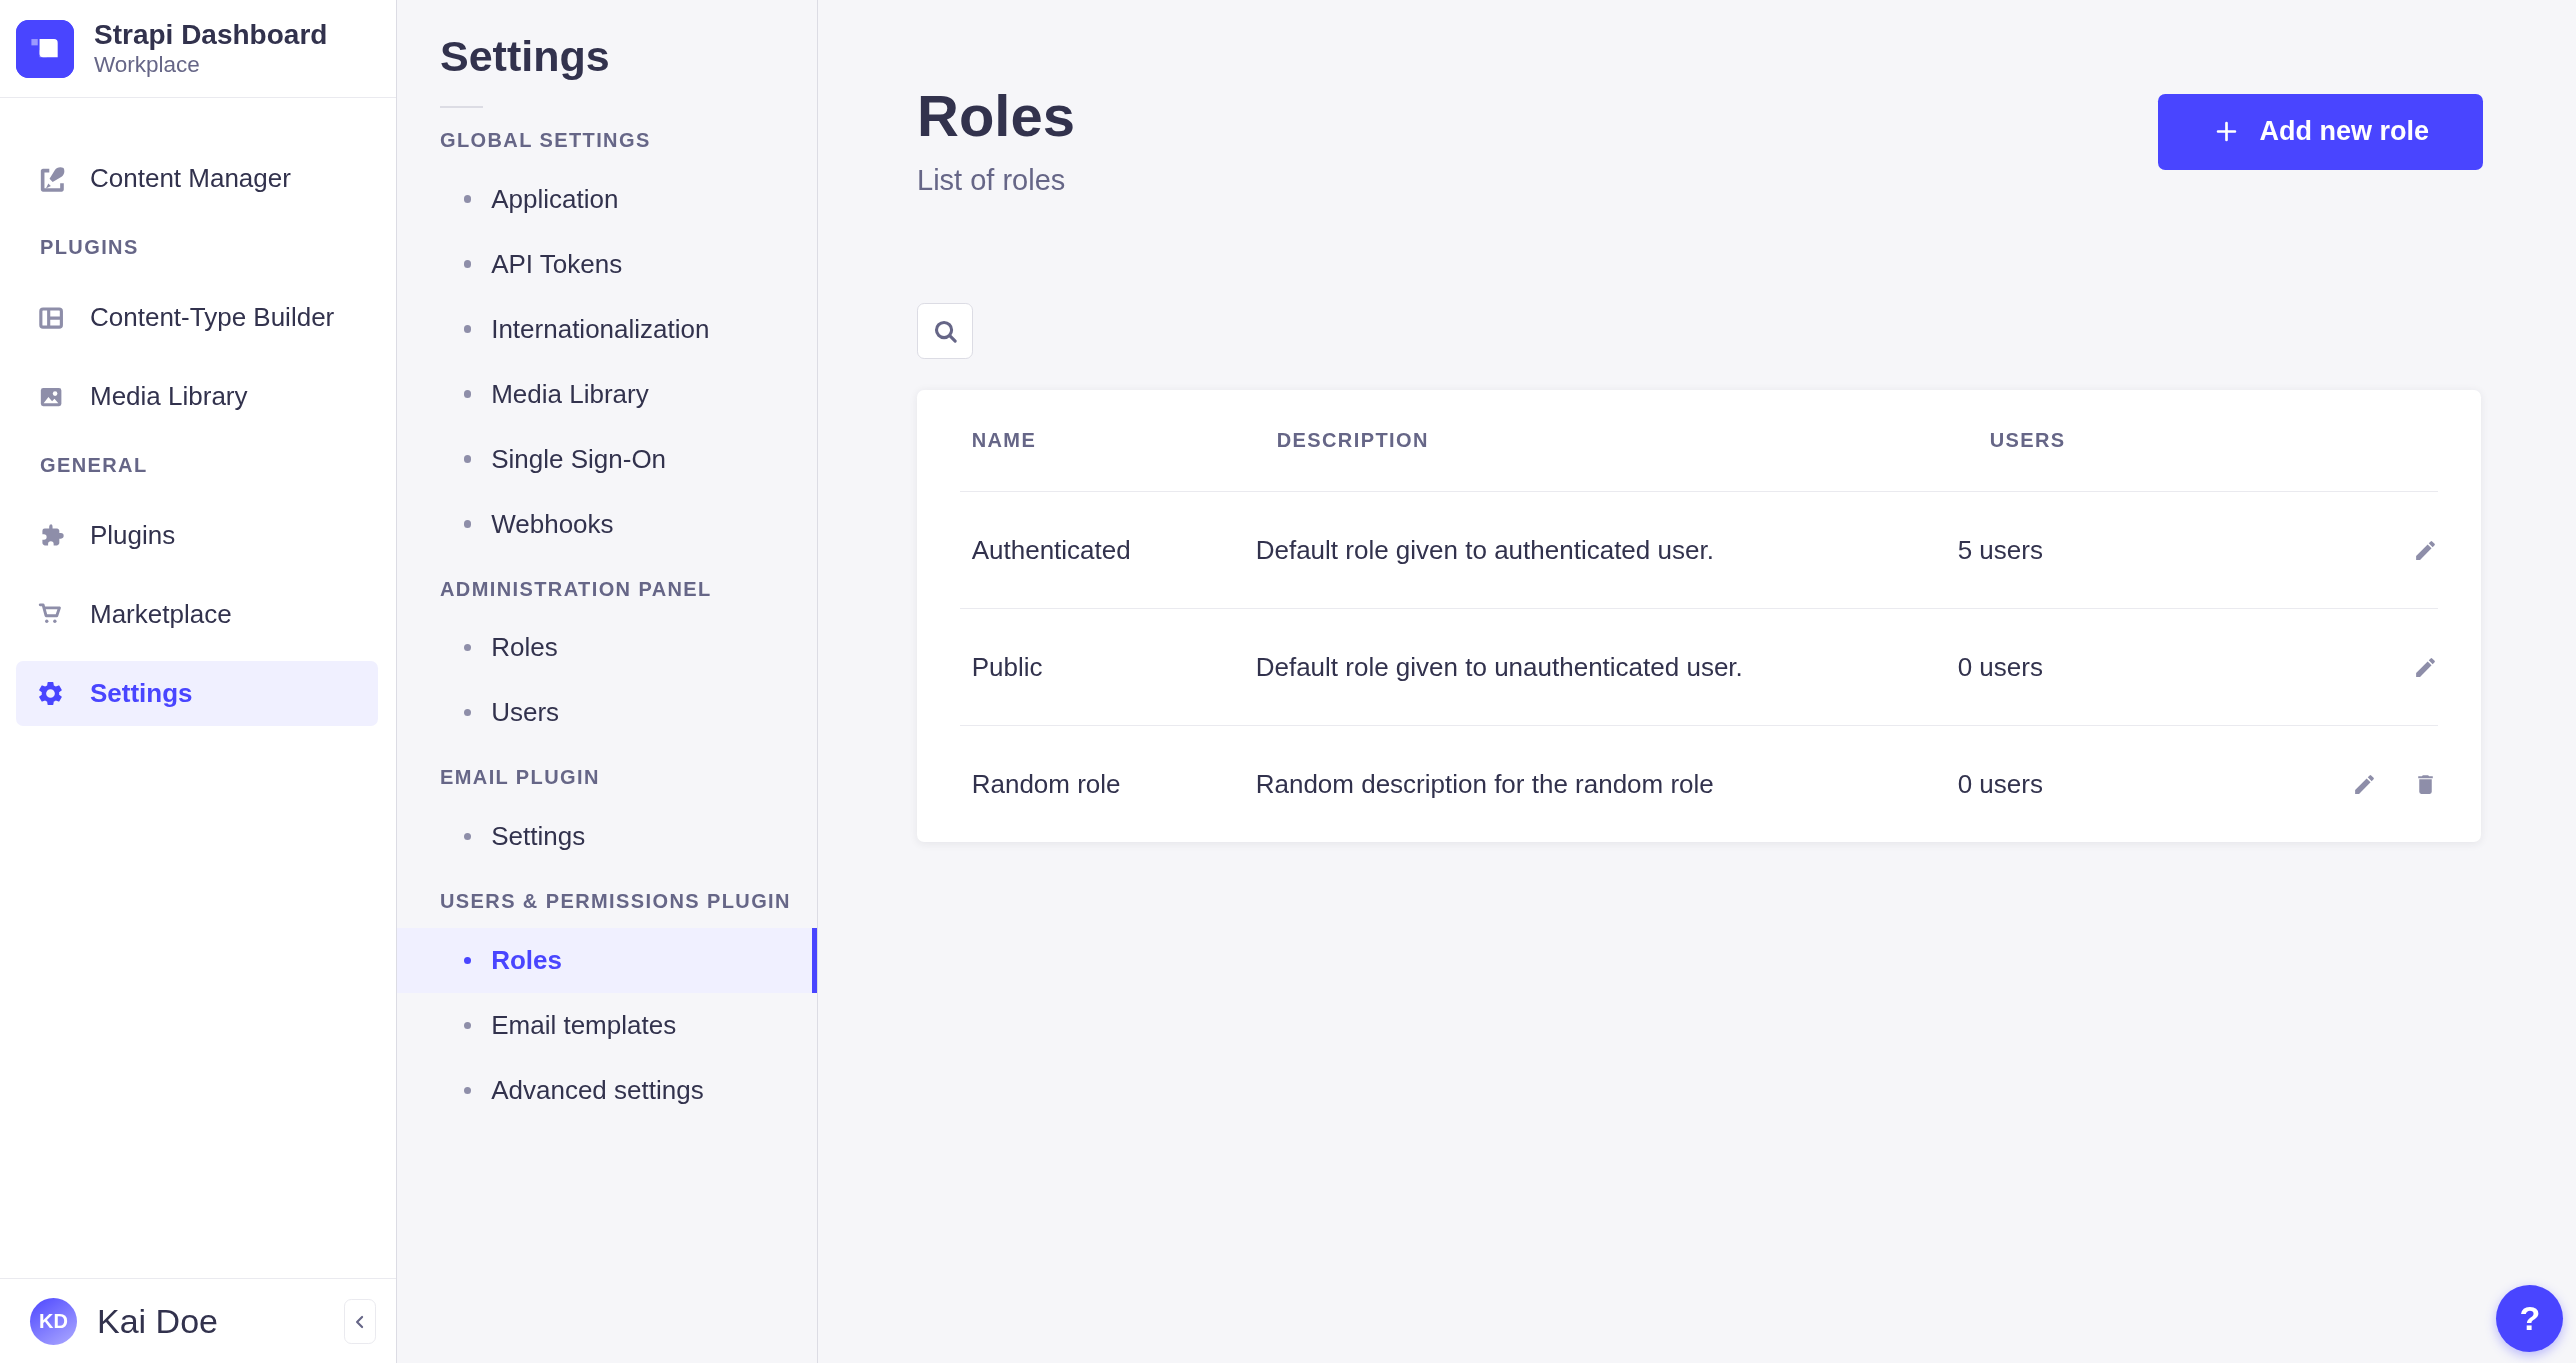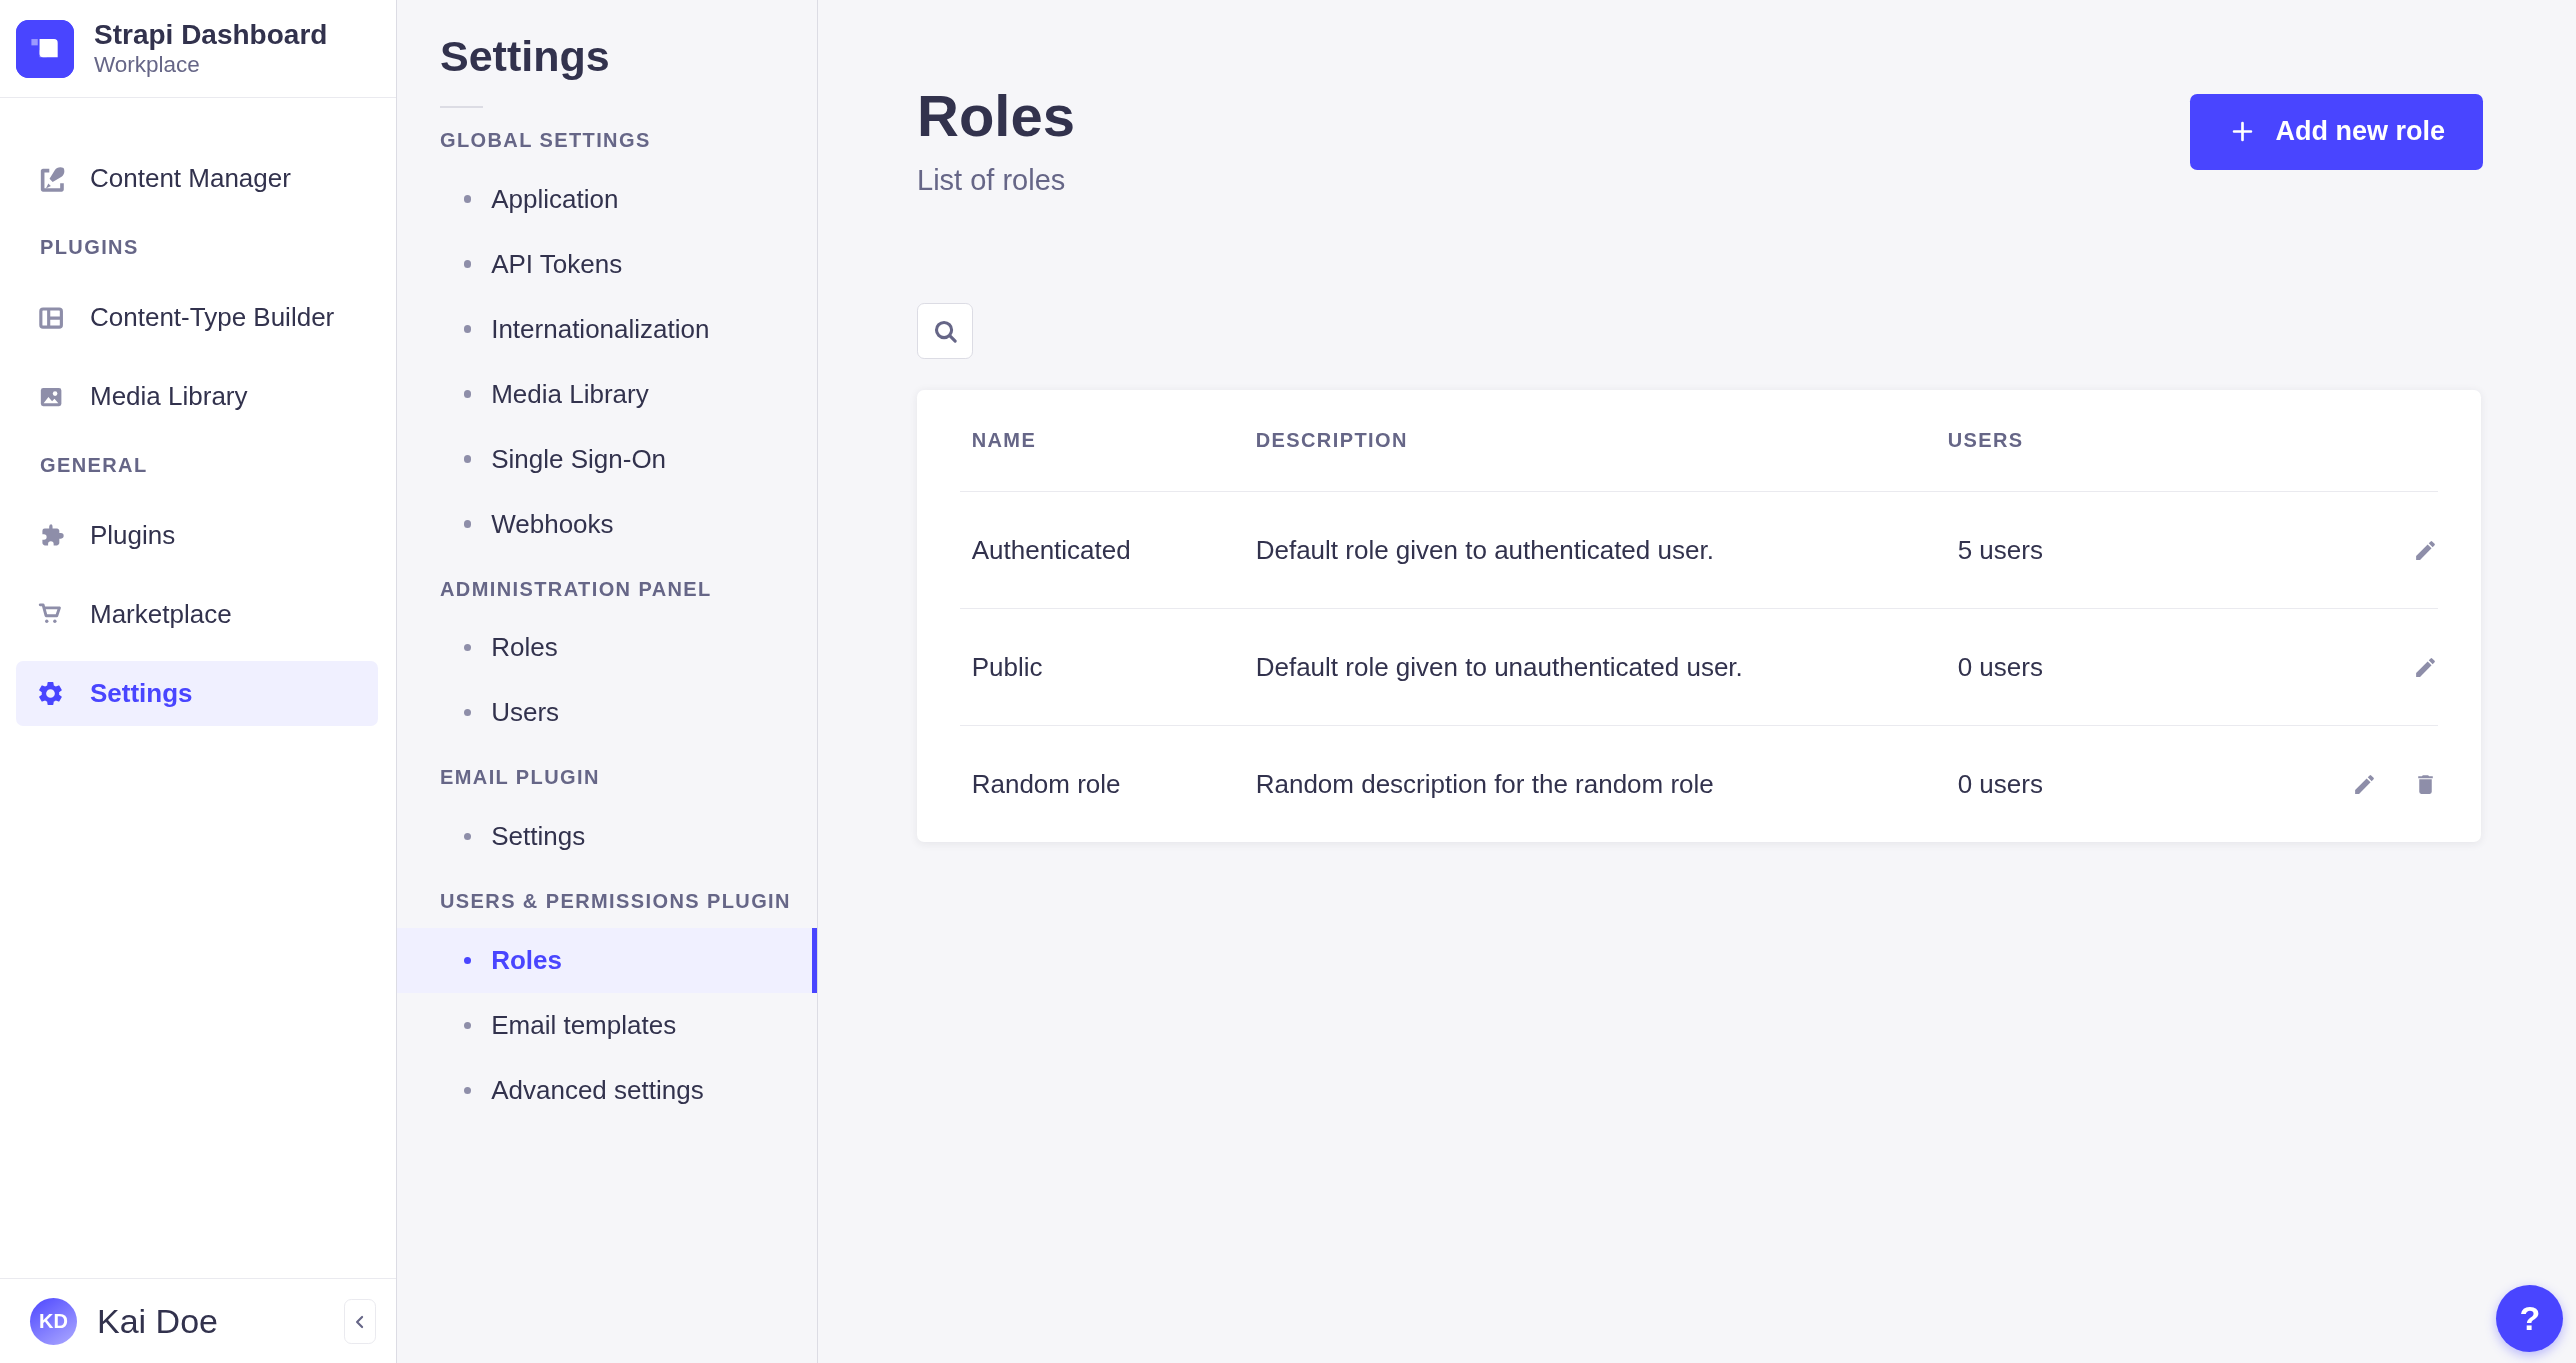--- a/index.html
+++ b/index.html
@@ -87,42 +87,42 @@
     color: #4945ff; font-weight: 700;
   }
   .snav-item.active .dot { background: #4945ff; }
 
   
   .content { flex: 1; padding: 0 93px 0 99px; position: relative; }
   .page-header { margin-top: 83px; display: flex; justify-content: space-between; }
   .page-title { font-size: 58px; font-weight: 700; color: #32324d; line-height: 1.15; }
   .page-subtitle { font-size: 29px; color: #666687; margin-top: 14.4px; }
   .add-btn {
-    margin-top: 10.8px; height: 76px; padding: 0 38px;
+    margin-top: 10.8px; height: 76px; padding: 0 54px;
     background: #4945ff; color: #fff; border: none; border-radius: 7.2px;
     font-family: inherit; font-size: 27px; font-weight: 700;
     display: flex; align-items: center; gap: 18px; cursor: pointer;
   }
   .add-btn svg { width: 29px; height: 29px; }
   .search-btn {
     margin-top: 106px; width: 56px; height: 56px;
     background: #fff; border: 1.8px solid #dcdce4; border-radius: 7.2px;
     display: flex; align-items: center; justify-content: center; cursor: pointer;
   }
   .search-btn svg { width: 31px; height: 31px; color: #666687; }
 
   .card {
     margin-top: 31px; width: 1564px; background: #fff; border-radius: 7.2px;
     box-shadow: 0 1.8px 9px rgba(33,33,52,.08);
   }
   .t-row {
     display: grid; grid-template-columns: 284px 692px 1fr 97px;
     align-items: center; margin: 0 43px; padding-left: 11.7px;
   }
-  .t-head { height: 101px; }
+  .t-head { height: 101px; gap: 21px; }
   .t-head .th {
     font-size: 20px; font-weight: 700; letter-spacing: 1.4px;
     color: #666687; text-transform: uppercase;
   }
   .t-body-row { height: 117px; border-top: 1.8px solid #eaeaef; font-size: 26px; color: #32324d; cursor: pointer; }
   .cell-users { padding-left: 10px; }
   .actions { display: flex; justify-content: flex-end; gap: 36px; }
   .icon-btn { background: none; border: none; padding: 0; cursor: pointer; line-height: 0; }
   .icon-btn svg { width: 25px; height: 25px; color: #8e8ea9; }
 

